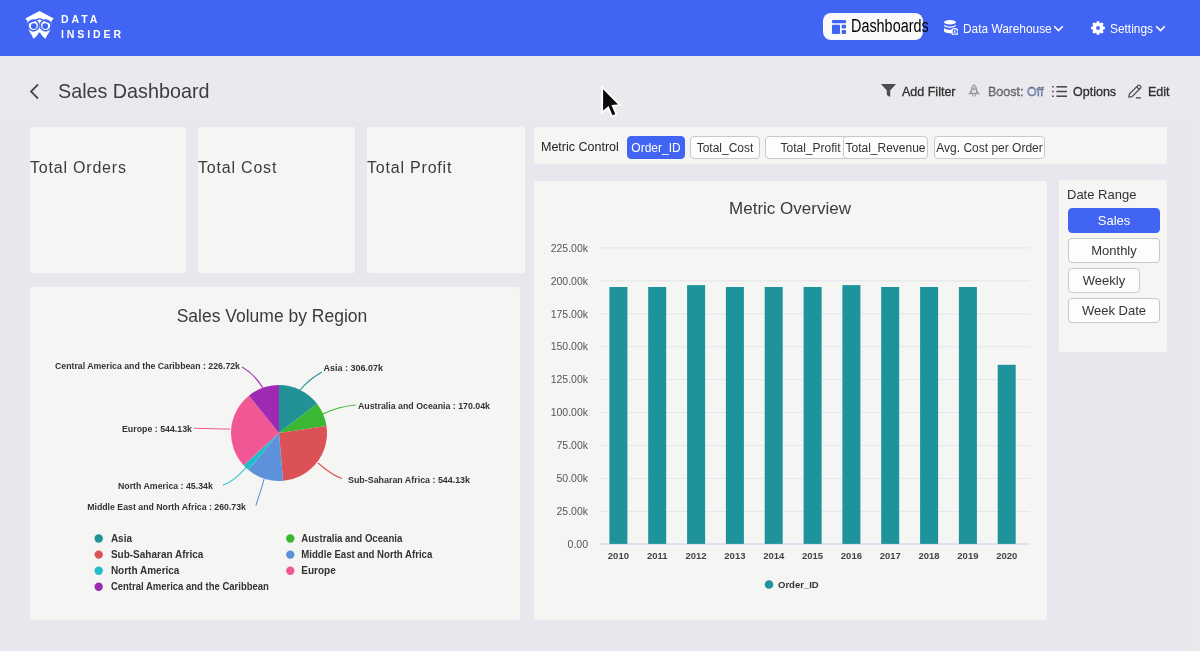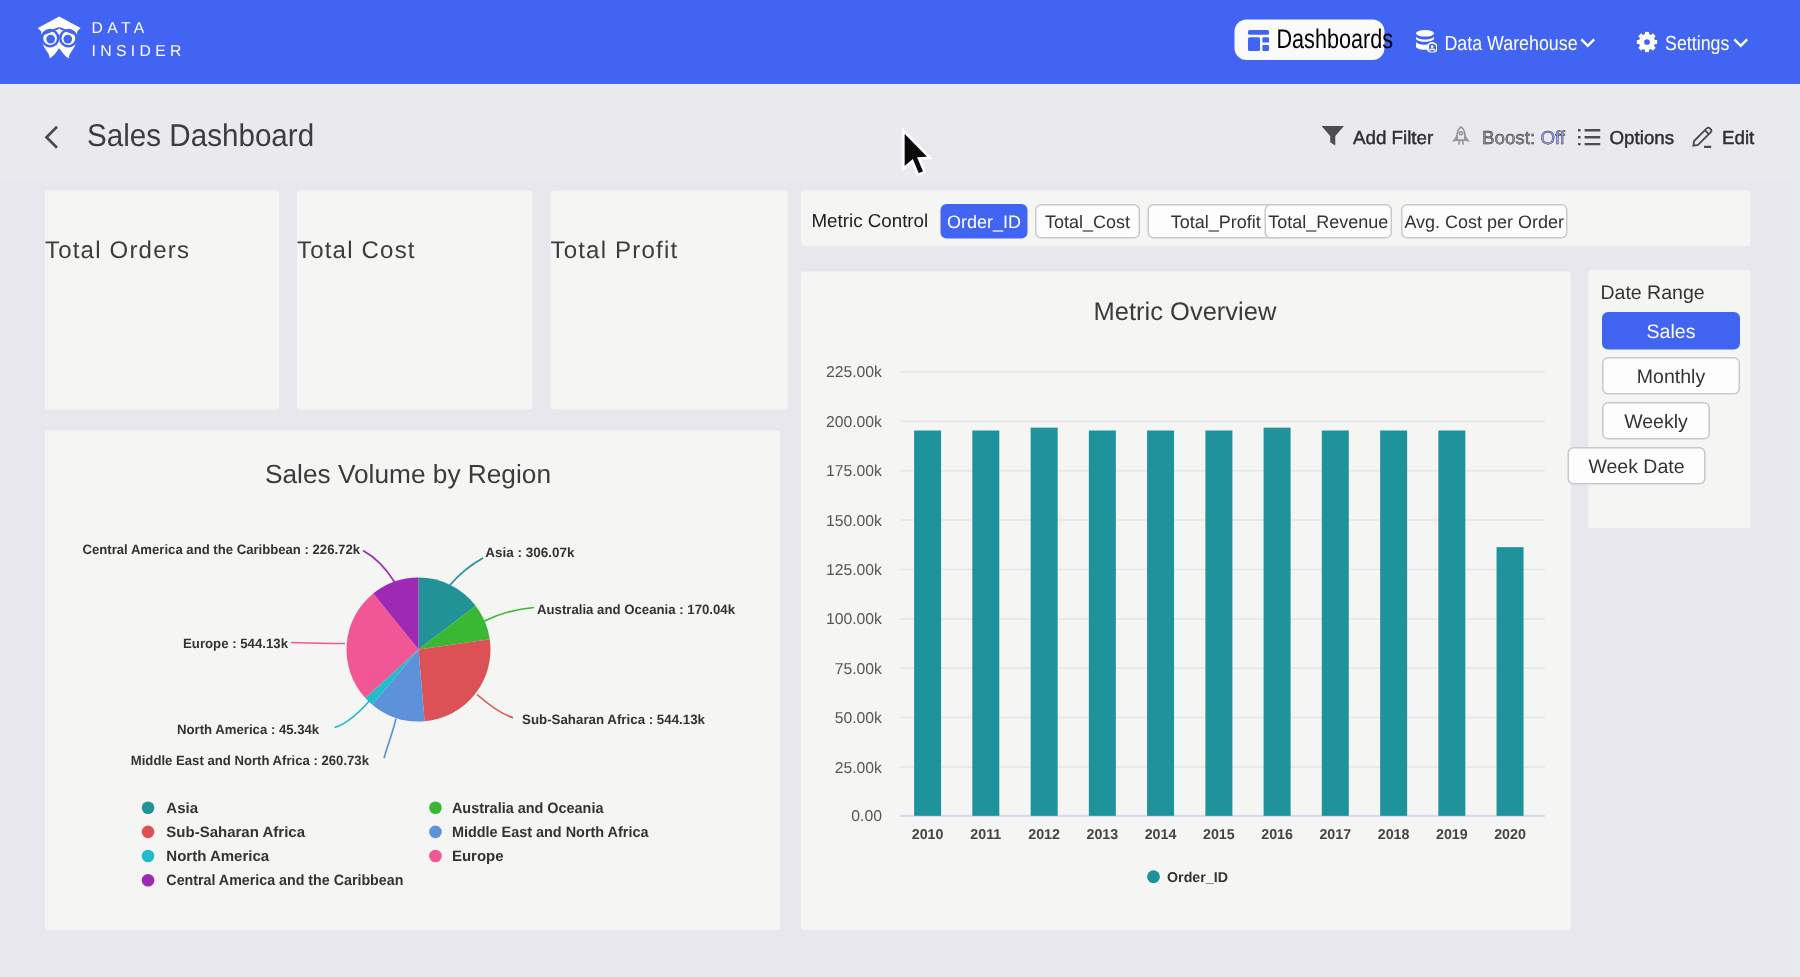--- a/index.html
+++ b/index.html
@@ -23,21 +23,21 @@
     <path d="M4.8,11.8 C4.3,17.5 5,21.8 7.4,25.4 C9,27.8 10.6,29.8 10.3,31.8 C13.3,30.3 15.7,27.2 17,24 C18.3,27.2 20.7,30.3 23.7,31.8 C23.4,29.8 25,27.8 26.6,25.4 C29,21.8 29.7,17.5 29.2,11.8 L17,6.9 Z" fill="#fff"></path>
     <path d="M16.9,10.2 L5.4,14.6 L6.1,16 L16.9,11.7 Z" fill="#4164f2"></path>
     <path d="M17.1,10.2 L28.6,14.6 L27.9,16 L17.1,11.7 Z" fill="#4164f2"></path>
     <path d="M17,3 L31.7,10.9 L28.7,14.1 L17,8.9 L5.3,14.1 L2.3,10.9 Z" fill="#fff"></path>
     <path d="M17,15.5 L19.8,20.8 L17,25.8 L14.2,20.8 Z" fill="#fff"></path>
     <circle cx="10.7" cy="17.9" r="5.6" fill="none" stroke="#4164f2" stroke-width="1.7"></circle>
     <circle cx="23.3" cy="17.9" r="5.6" fill="none" stroke="#4164f2" stroke-width="1.7"></circle>
     <circle cx="11.1" cy="18.6" r="3" fill="#4164f2"></circle>
     <circle cx="22.9" cy="18.6" r="3" fill="#4164f2"></circle>
   </svg>
-  <div class="abs" style="left:61px;top:11.5px;color:#fff;font-size:10.5px;font-weight:normal;letter-spacing:2.9px;line-height:15px">DATA<br>INSIDER</div>
+  <div class="abs" style="left:61px;top:11.5px;color:#fff;font-size:10.5px;font-weight:bold;letter-spacing:2.9px;line-height:15px">DATA<br>INSIDER</div>
   <div class="abs" style="left:823px;top:13px;width:100px;height:27px;background:#fafafa;border-radius:8px"></div>
   <svg class="abs" style="left:832px;top:19.5px" width="14" height="14" viewBox="0 0 14 14">
       <g fill="#4164f2">
         <rect x="0" y="0" width="14" height="3.2" rx="1"></rect>
         <rect x="0" y="4.8" width="8" height="9.2" rx="1"></rect>
         <rect x="9.6" y="4.8" width="4.4" height="3.6" rx="0.8"></rect>
         <rect x="9.6" y="10" width="4.4" height="4" rx="0.8"></rect>
       </g>
     </svg>
   <div class="abs" style="left:851px;top:19px;color:#000000;font-size:18px;font-weight:normal;line-height:15px"><span class="rx" style="transform:scaleX(0.8)">Dashboards</span></div>
@@ -222,18 +222,18 @@
   </g>
   <circle cx="235" cy="403.5" r="4.3" fill="#1f939b"></circle>
   <text x="244" y="406.8" font-size="9.5" font-weight="bold" fill="#333">Order_ID</text>
 </svg>
 
 <div class="card" style="left:1059px;top:180px;width:108px;height:172px"></div>
 <div class="abs" style="left:1067px;top:187px;font-size:13px;color:#333">Date Range</div>
 <div class="btn sel" style="left:1068px;top:208px;width:92px;height:25px;font-size:13px">Sales</div>
 <div class="btn" style="left:1068px;top:238px;width:92px;height:25px;font-size:13px">Monthly</div>
 <div class="btn" style="left:1068px;top:268px;width:72px;height:25px;font-size:13px">Weekly</div>
-<div class="btn" style="left:1045px;top:298px;width:92px;height:25px;font-size:13px">Week Date</div>
+<div class="btn" style="left:1068px;top:298px;width:92px;height:25px;font-size:13px">Week Date</div>
 <div class="abs" style="left:1194px;top:56px;width:6px;height:595px;background:#e8eaed"></div>
 
 <svg class="abs" style="left:600px;top:85px" width="23" height="36" viewBox="0 0 23 36">
   <path d="M2.2 2 L2.2 27.5 L8.2 22.5 L12 31.6 L16.5 29.7 L12.7 20.7 L20 20.2 Z" fill="#0b0b0b" stroke="#fff" stroke-width="1.8"></path>
 </svg>
 
 </body></html>

